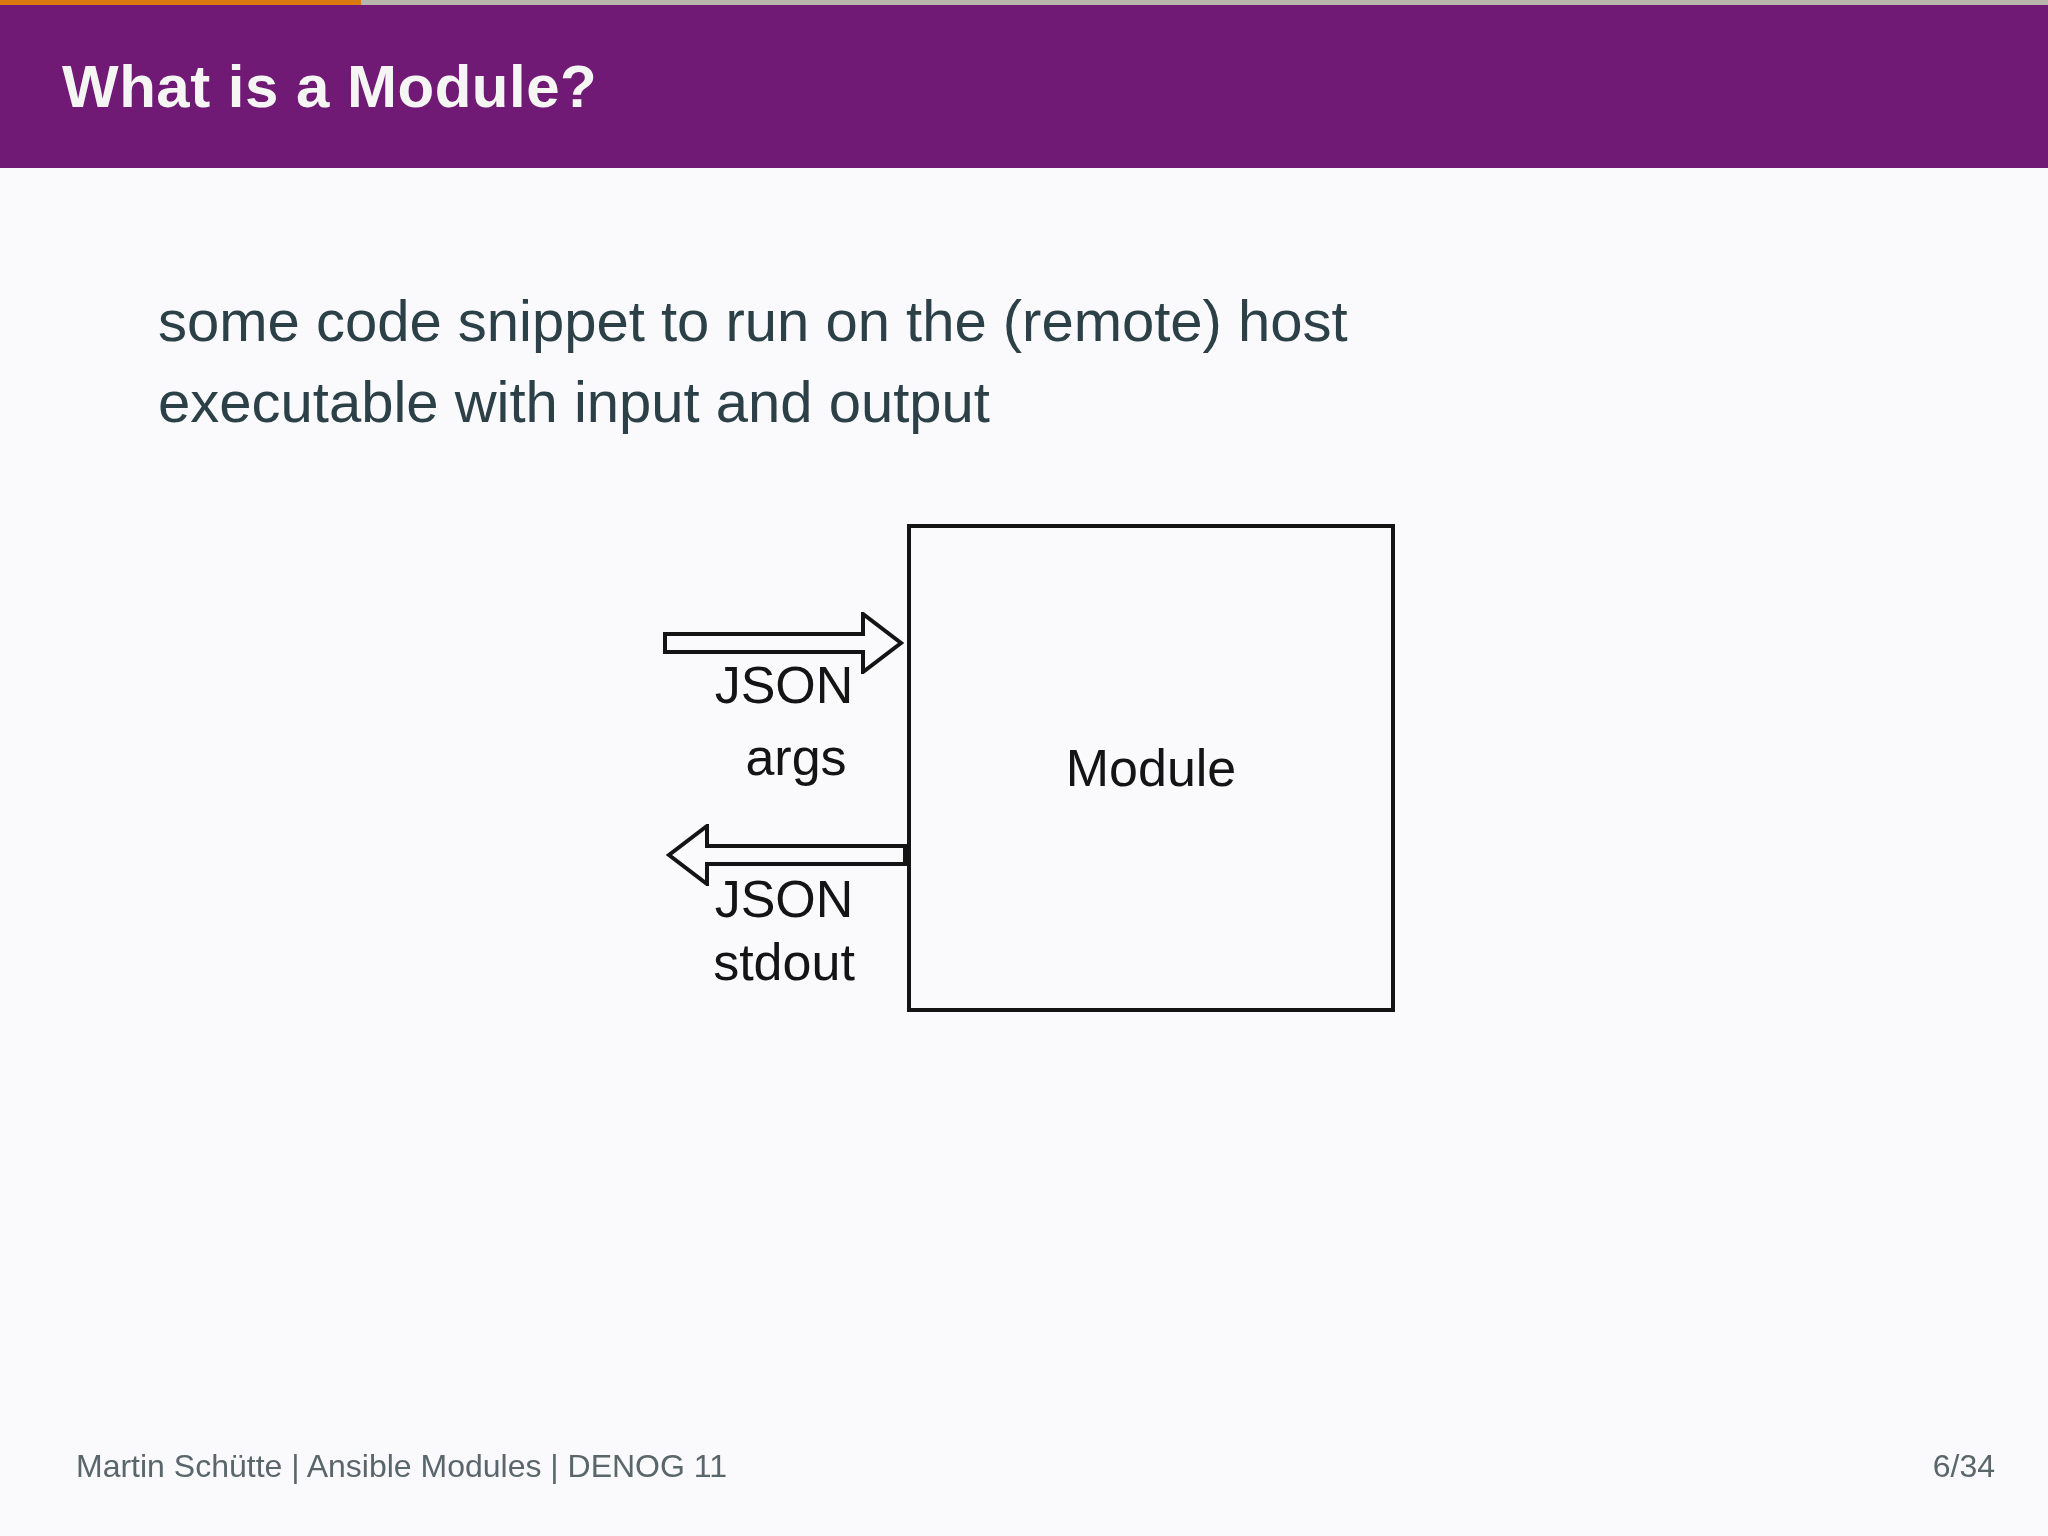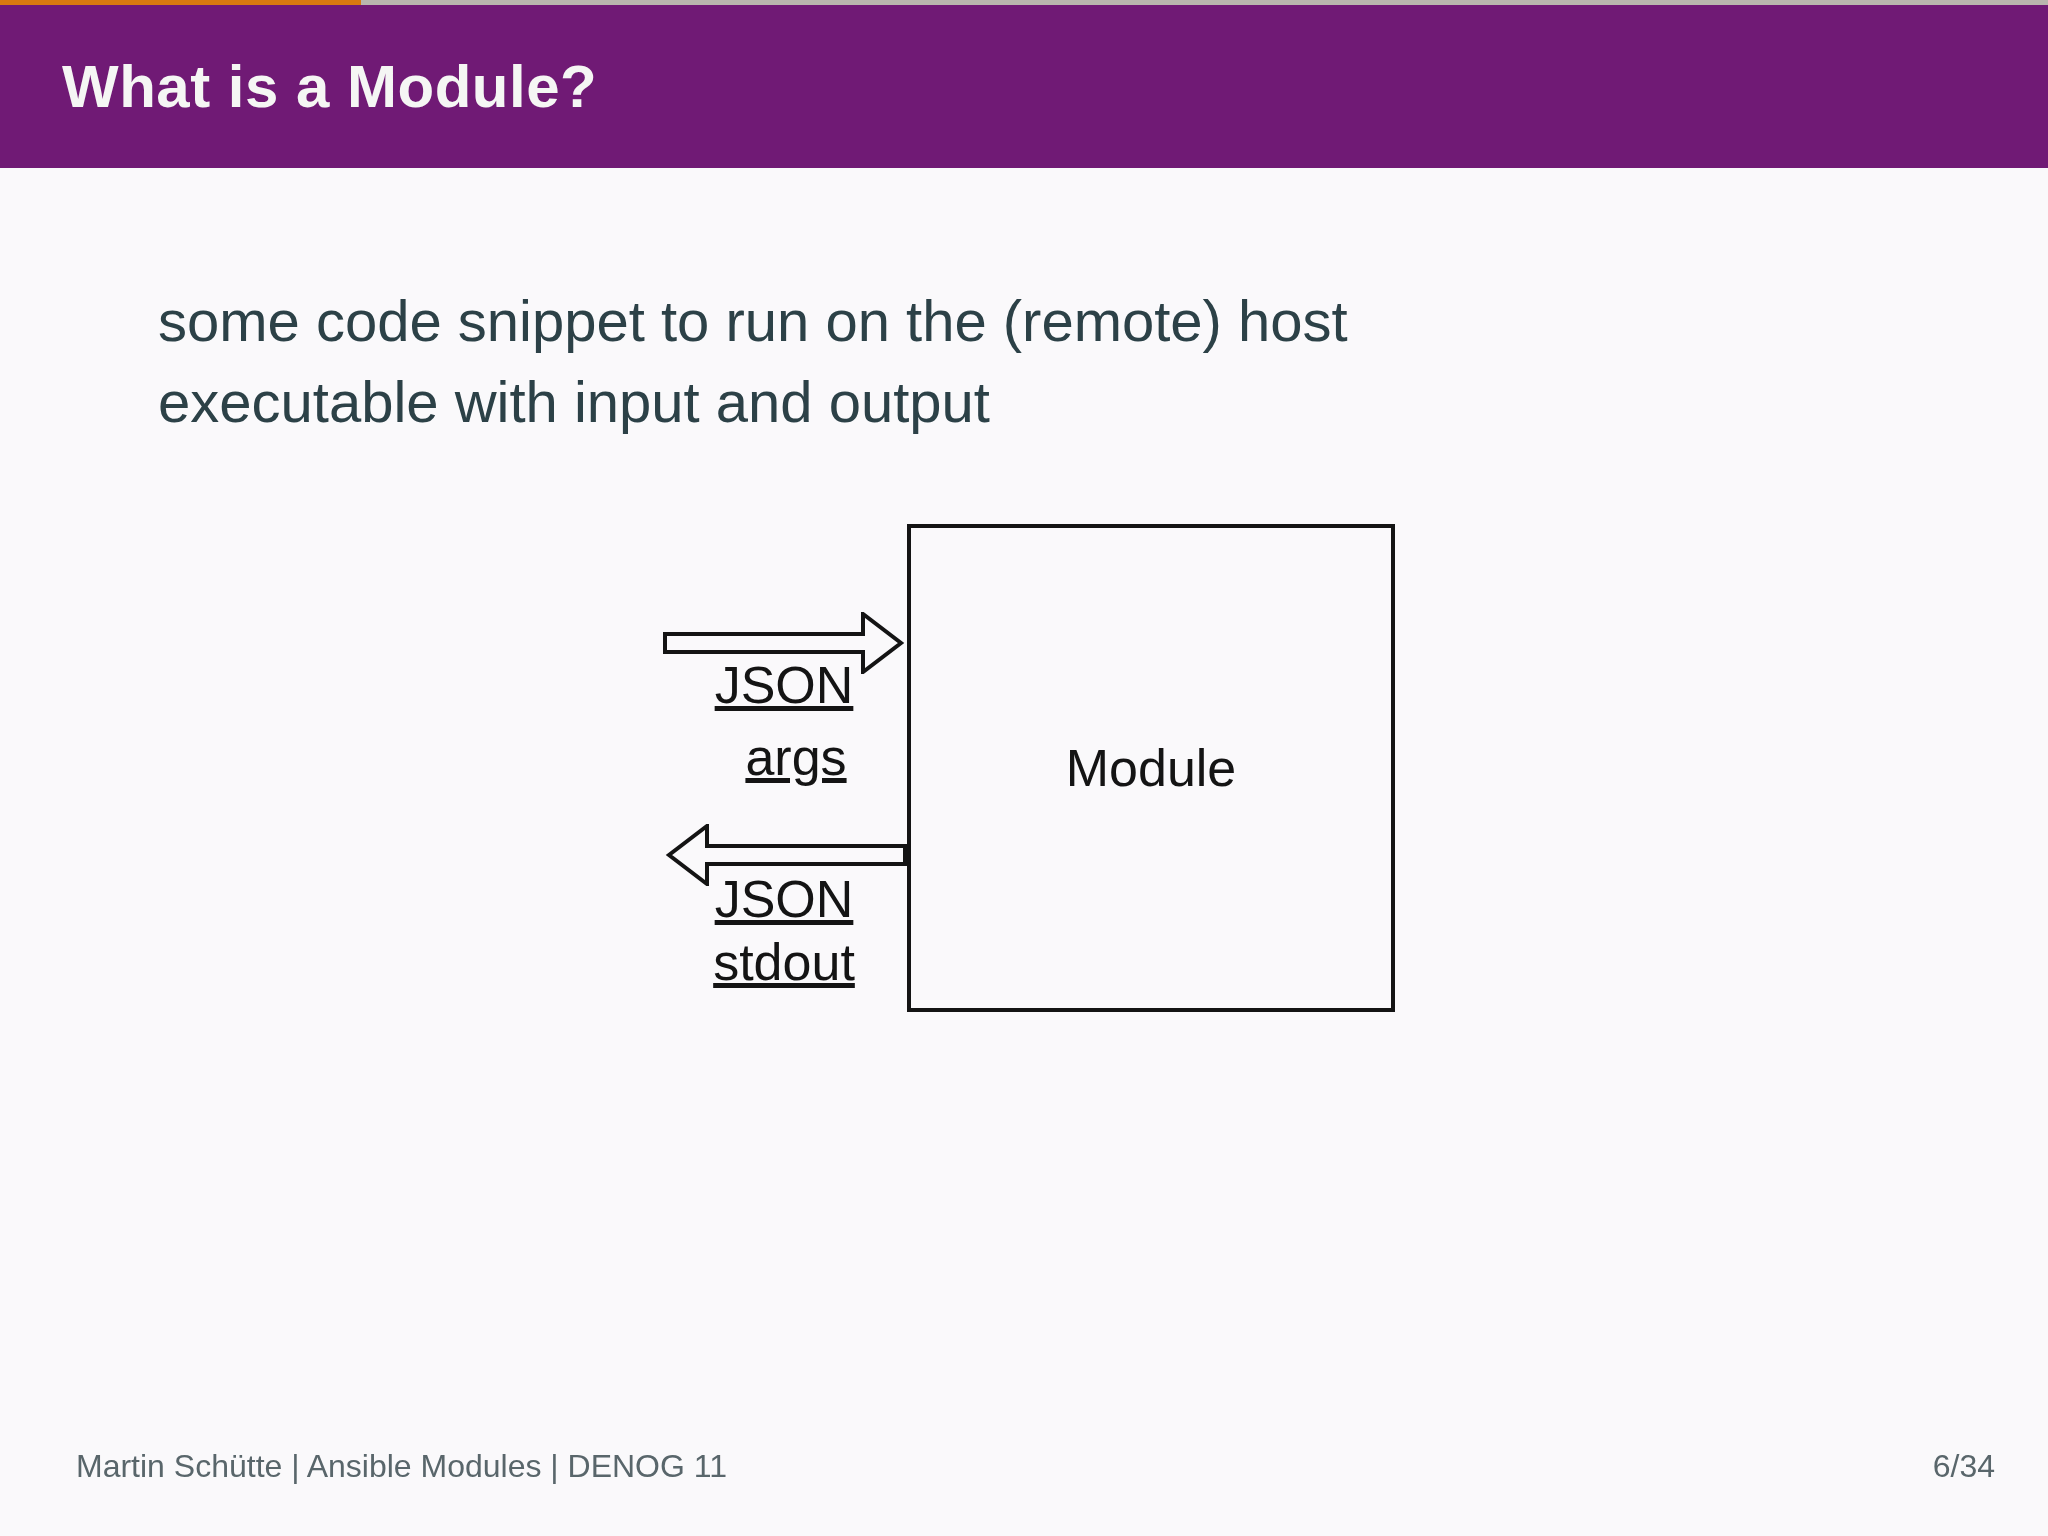--- a/index.html
+++ b/index.html
@@ -52,21 +52,21 @@
     font-size:52px;color:#141414;line-height:1;
   }
   .arrow-svg{position:absolute;display:block;}
   .arrow-svg.top-arrow{left:663px;top:612px;}
   .arrow-svg.bottom-arrow{left:665px;top:824px;}
   .arrow-svg polygon{
     fill:#faf9fb;stroke:#141414;stroke-width:4;stroke-linejoin:miter;
   }
   .diagram-label{
     position:absolute;transform:translateX(-50%);
-    font-size:52px;color:#141414;line-height:1;white-space:nowrap;text-decoration:underline;
+    font-size:52px;color:#141414;line-height:1;white-space:nowrap;
   }
   .diagram-label.json-in{left:784px;top:659px;}
   .diagram-label.args{left:784px;top:731px;margin-left:12px;}
   .diagram-label.json-out{left:784px;top:873px;}
   .diagram-label.stdout{left:784px;top:936px;}
 
   
   .footer-left{
     position:absolute;left:48px;top:1450px;
     font-size:32px;font-weight:300;color:#59666b;

